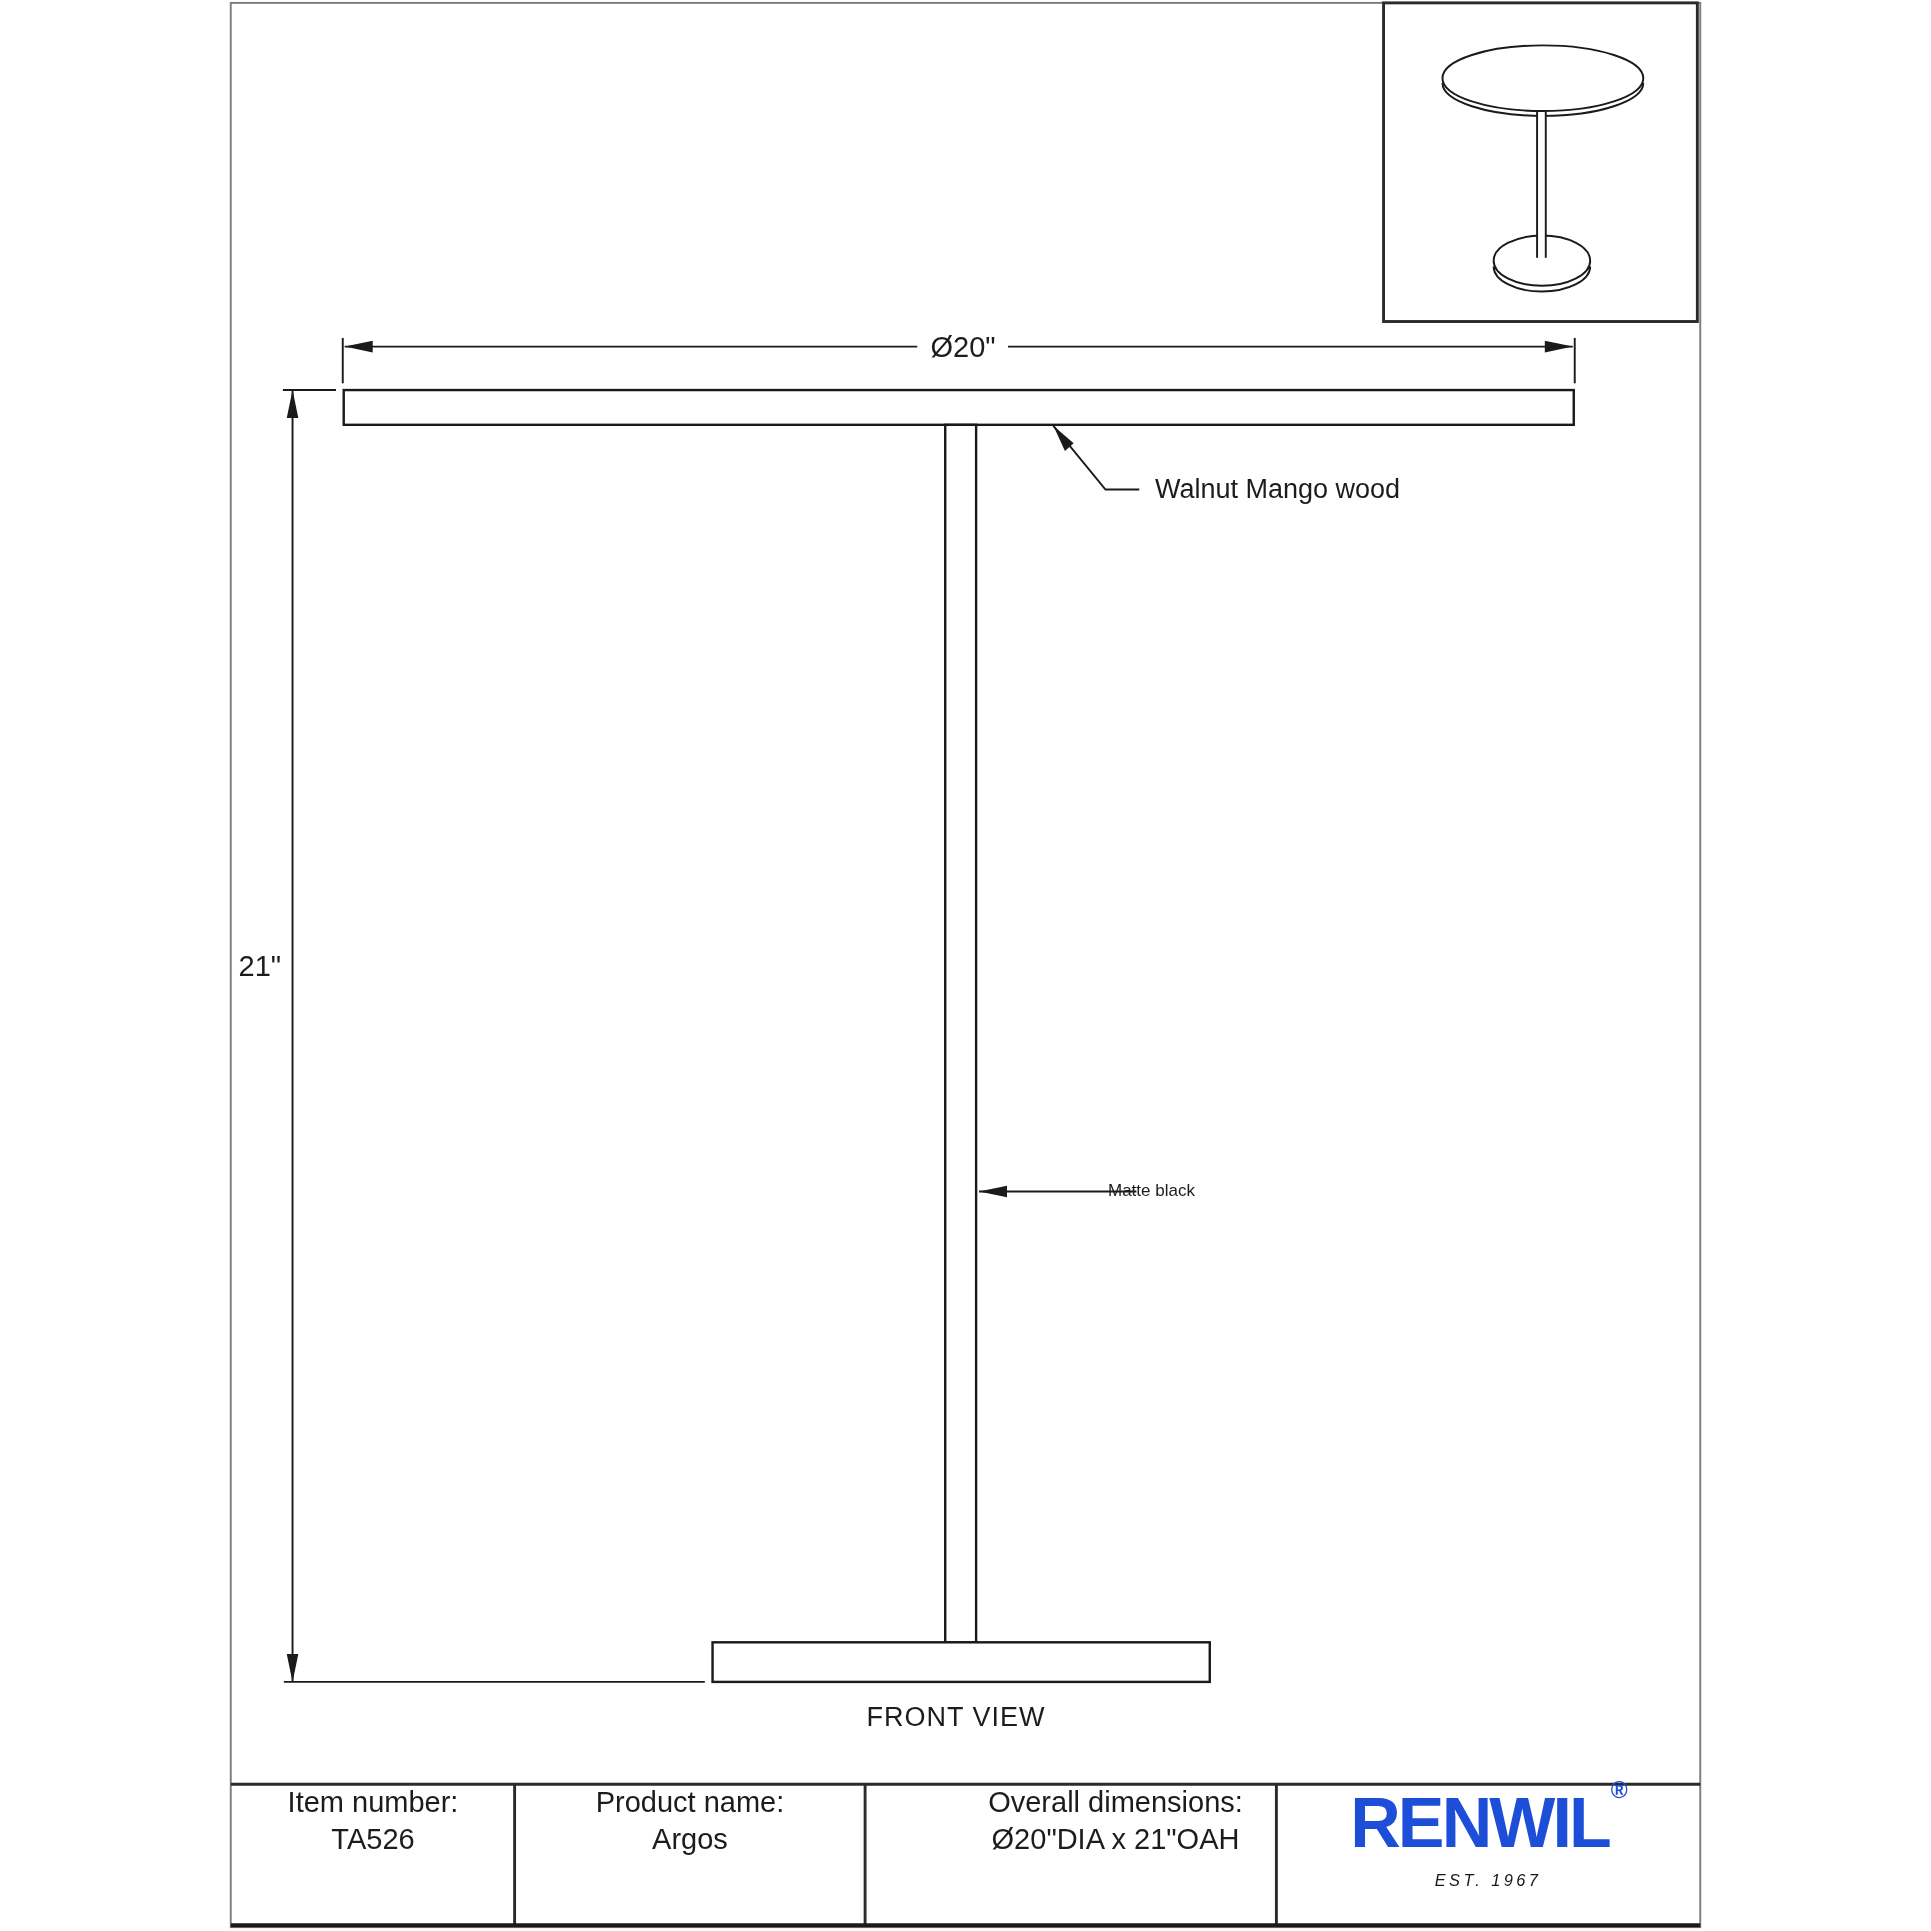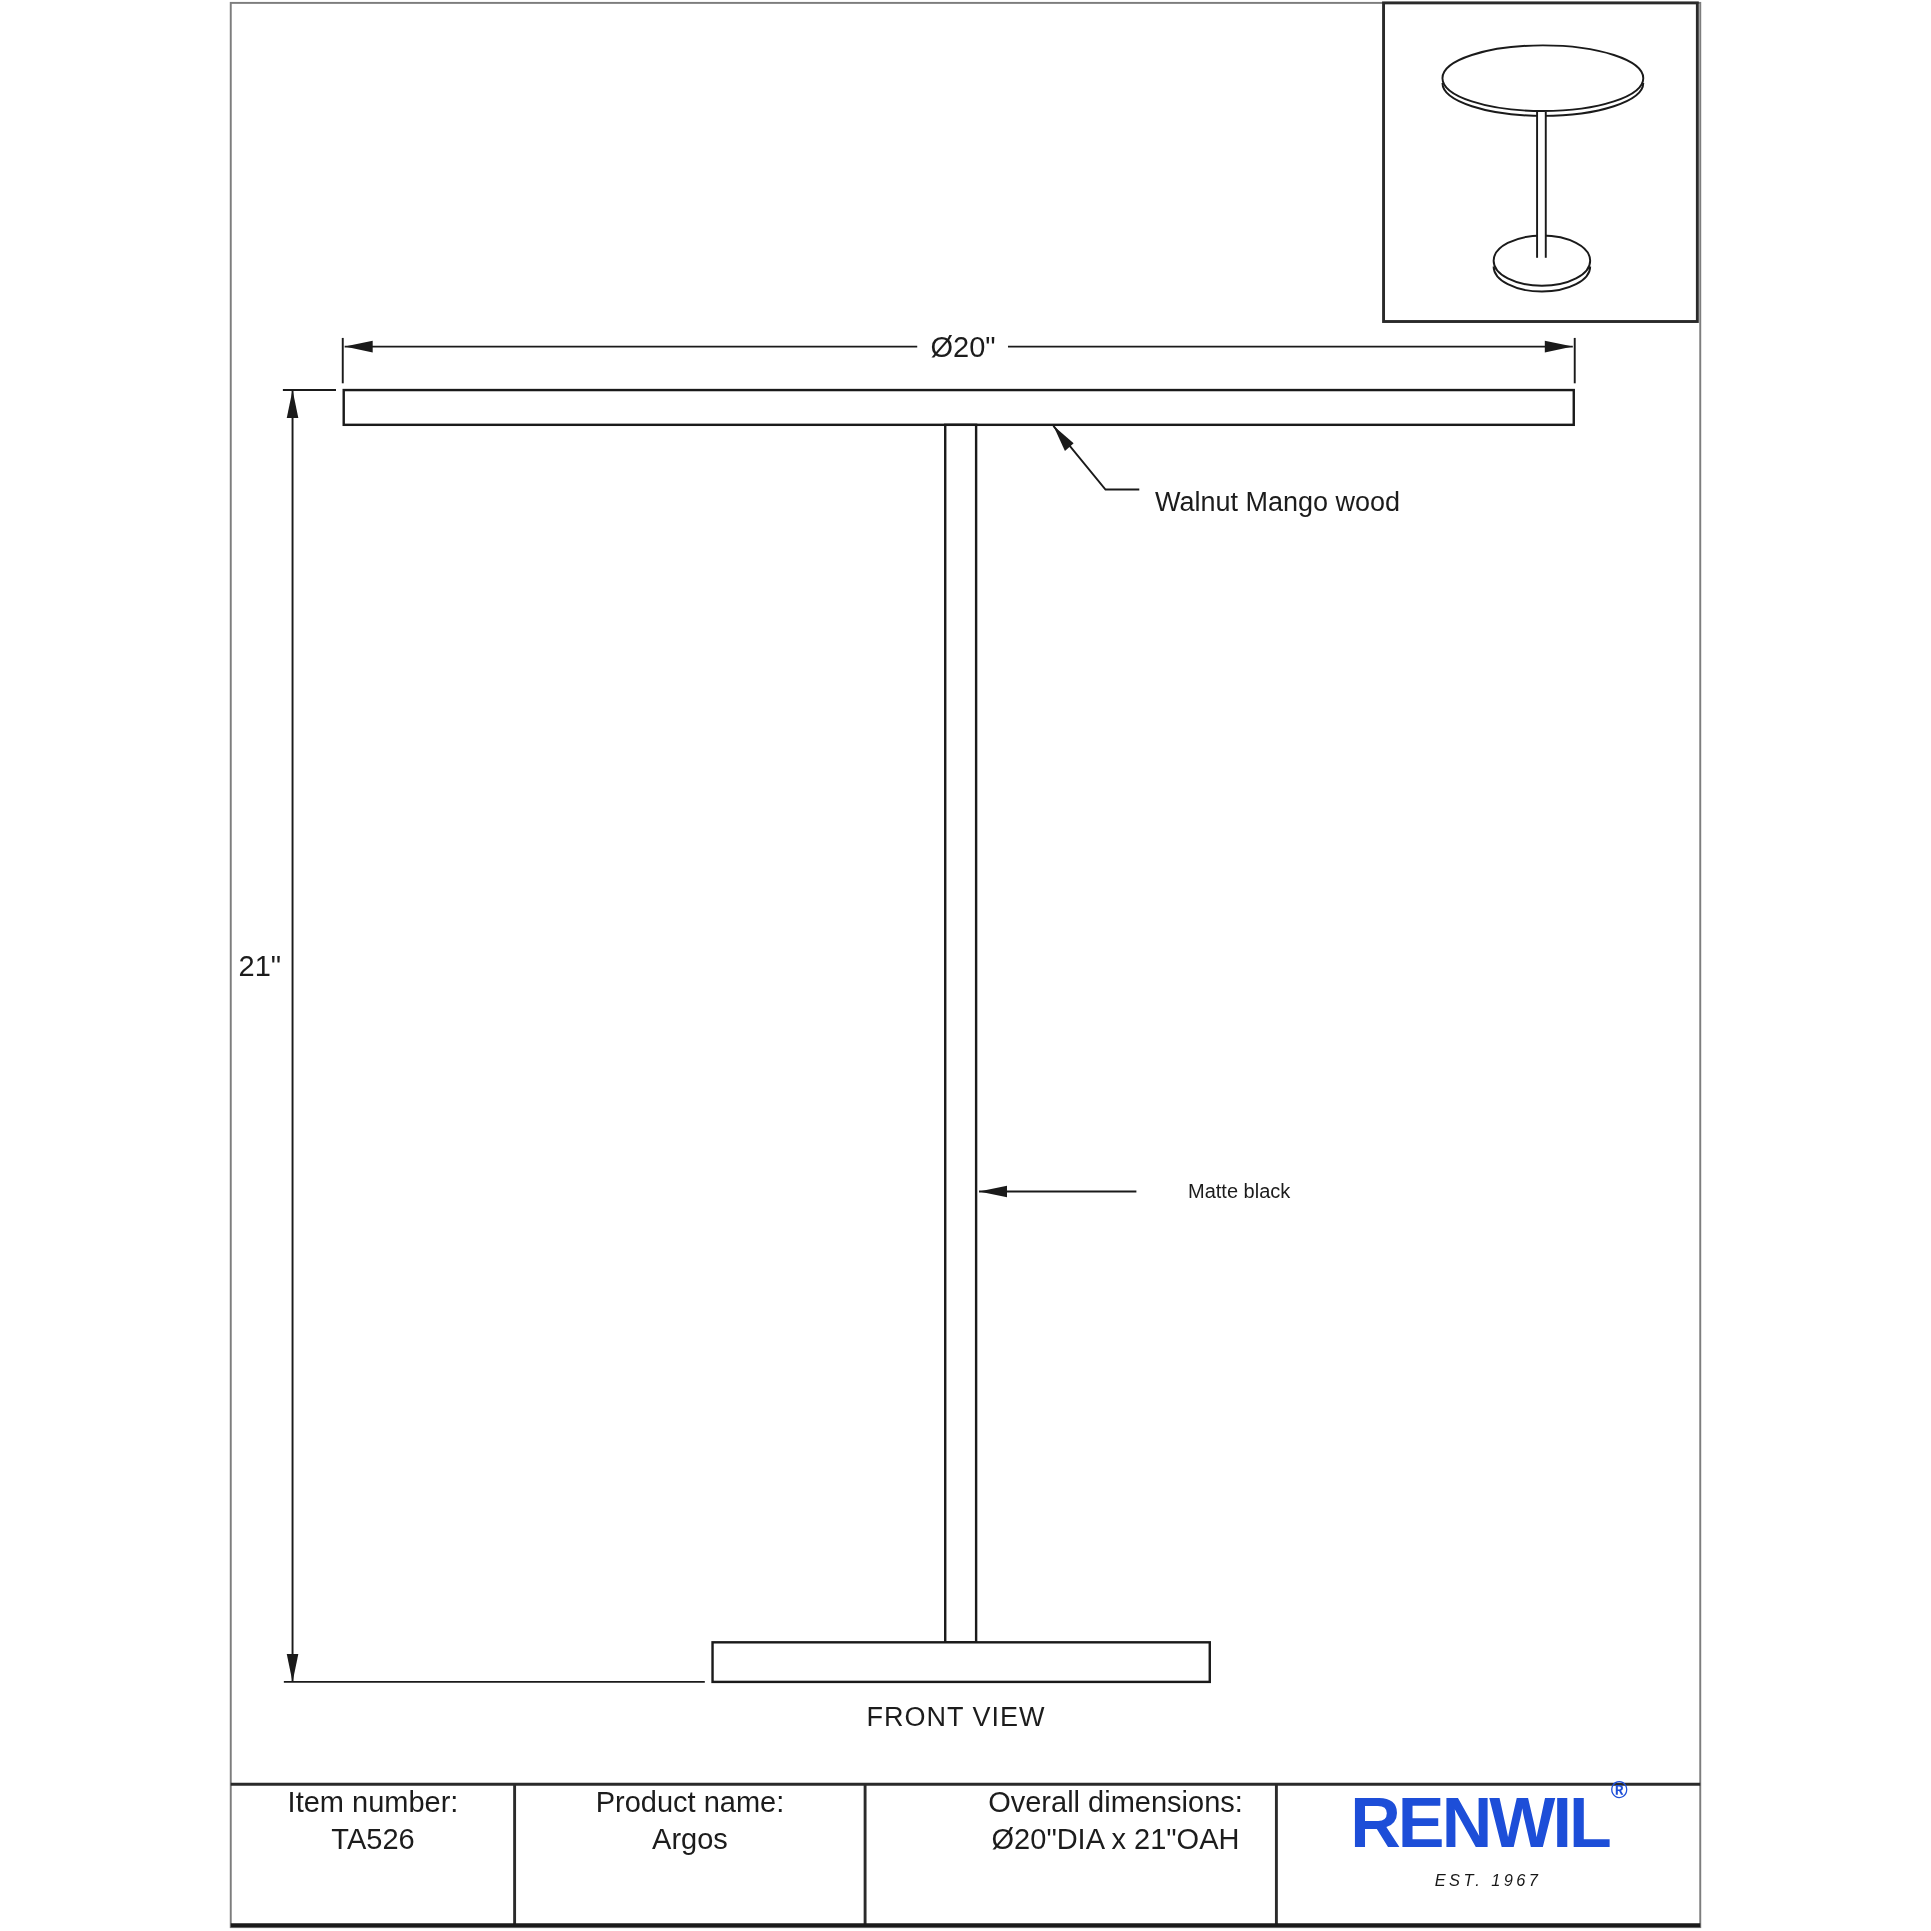--- a/index.html
+++ b/index.html
@@ -4,22 +4,22 @@
 <style>
   html,body{margin:0;padding:0;background:#ffffff;}
   body{width:1931px;height:1931px;font-family:"Liberation Sans",sans-serif;color:#1c1c1c;}
   .sheet{position:relative;width:1931px;height:1931px;background:#fff;overflow:hidden;}
   .sheet svg.linework{position:absolute;left:0;top:0;width:1931px;height:1931px;}
 
   .txt{position:absolute;white-space:nowrap;color:#1c1c1c;}
   .dim-label{font-size:29px;background:#fff;padding:0 7.7px;}
   .dim-dia{left:963px;top:347px;transform:translate(-50%,-50%);}
   .dim-height{right:1646px;top:966px;transform:translateY(-50%);padding:0 3.9px;}
-  .lbl-walnut{left:1155px;top:489px;transform:translateY(-50%);font-size:27px;margin-top:13px;}
-  .lbl-matte{left:1188px;top:1191px;transform:translateY(-50%);font-size:20px;}
+  .lbl-walnut{left:1155px;top:489px;transform:translateY(-50%);font-size:27px;}
+  .lbl-matte{left:1108px;top:1191px;transform:translateY(-50%);font-size:17px;}
   .front-view{left:956px;top:1717px;transform:translate(-50%,-50%);font-size:27px;letter-spacing:1px;}
 
   .cell{position:absolute;top:1784px;height:163px;display:flex;flex-direction:column;
         align-items:center;text-align:center;font-size:29px;line-height:37px;}
   .cell-1{left:231px;width:284px;}
   .cell-2{left:515px;width:350px;}
   .cell-3{left:910px;width:411px;}
   .cell-4{left:1276px;width:424px;flex-direction:column;}
 
   .brand-name{font-size:70px;font-weight:bold;letter-spacing:-2.9px;line-height:62px;color:#1d4ed8;}

